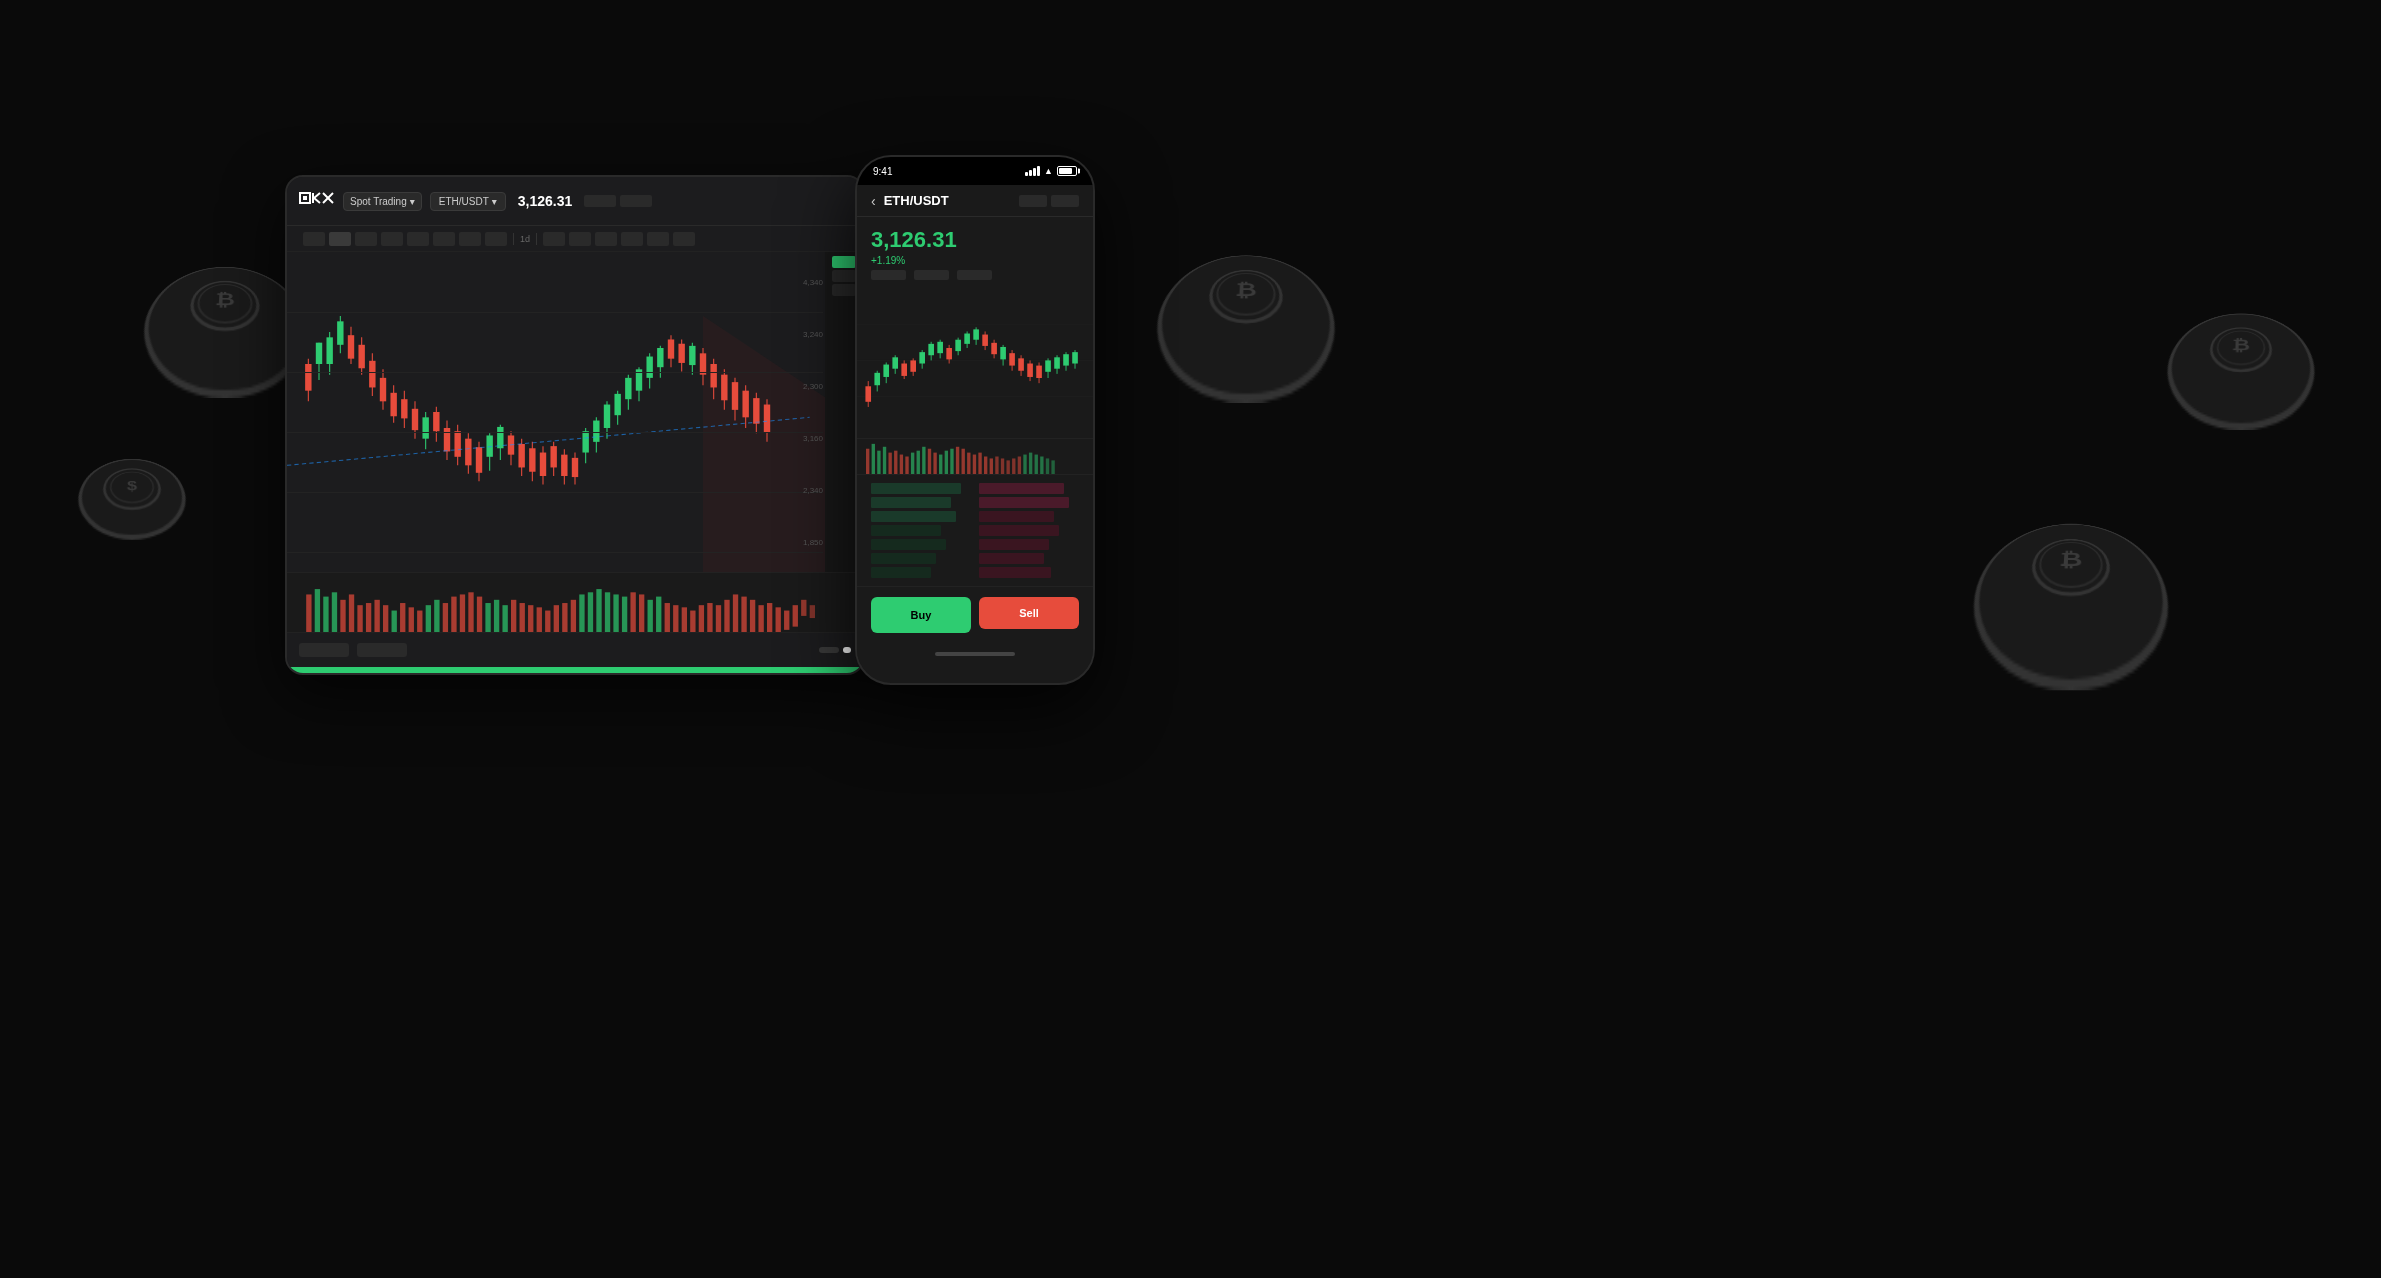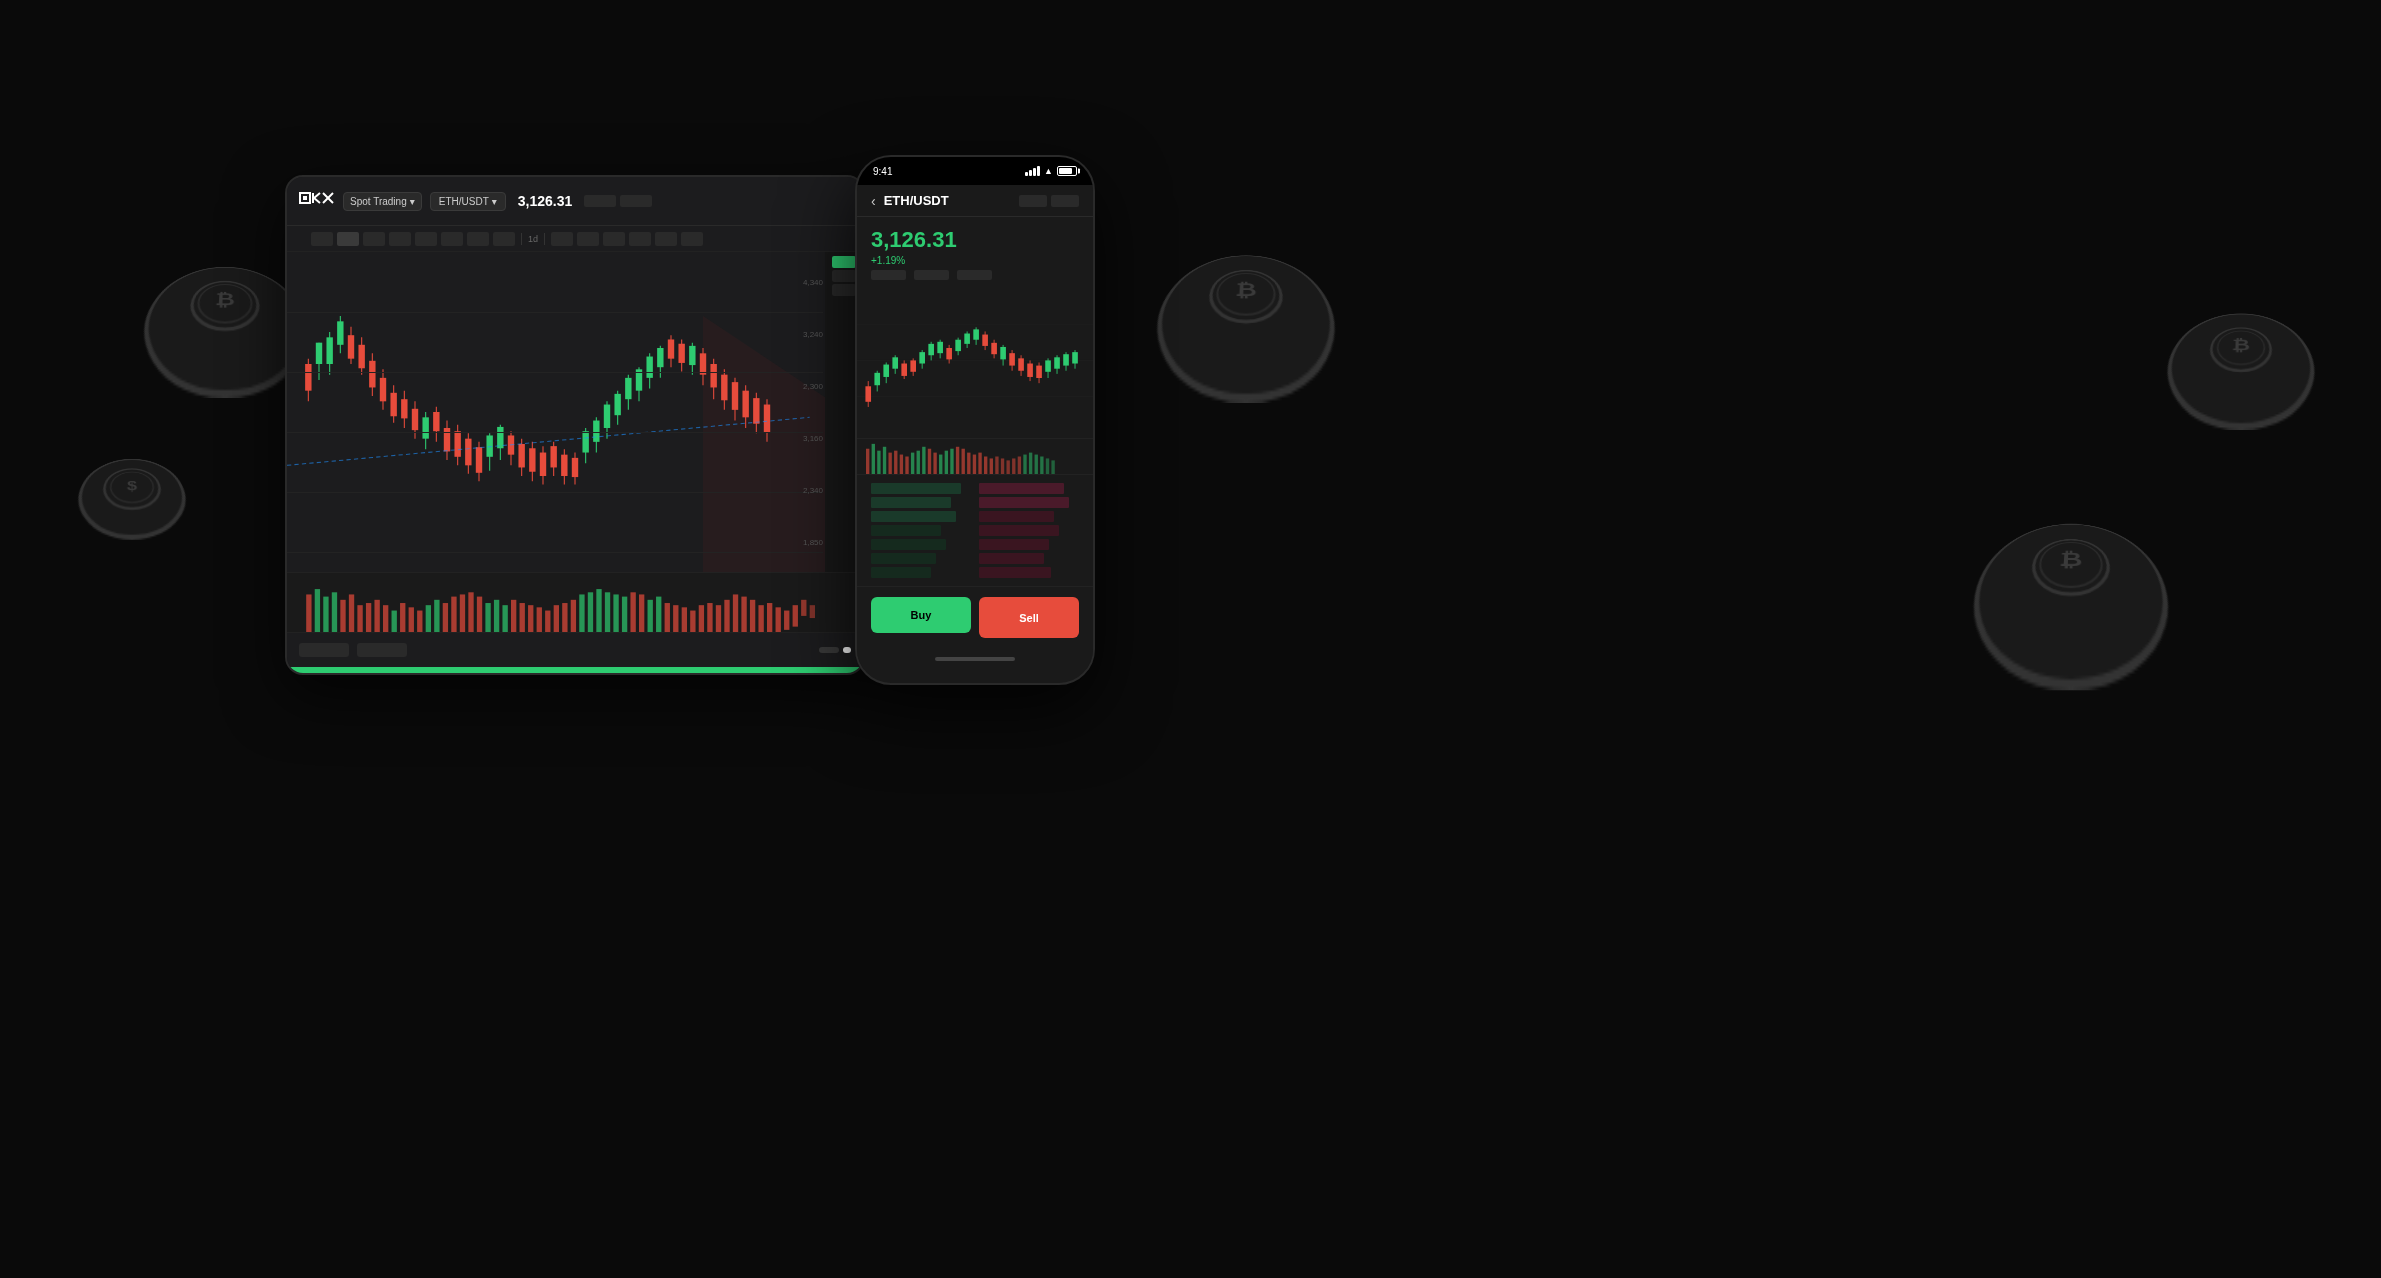--- a/index.html
+++ b/index.html
@@ -89,21 +89,21 @@
     .price-display {
       color: #fff;
       font-size: 14px;
       font-weight: 600;
       margin-left: 4px;
     }
 
     .tablet-toolbar {
       display: flex;
       align-items: center;
-      padding: 4px 24px;
+      padding: 4px 16px;
       background: #1c1c1e;
       border-bottom: 1px solid #222;
       gap: 4px;
       height: 26px;
     }
 
     .toolbar-btn {
       width: 22px;
       height: 14px;
       background: #2a2a2a;
@@ -366,21 +366,21 @@
       display: flex;
       align-items: center;
       justify-content: center;
       color: #000;
       font-size: 11px;
       font-weight: 700;
     }
 
     .phone-sell-btn {
       flex: 1;
-      height: 41px;
+      height: 32px;
       background: #e74c3c;
       border-radius: 6px;
       display: flex;
       align-items: center;
       justify-content: center;
       color: #fff;
       font-size: 11px;
       font-weight: 700;
     }
 

